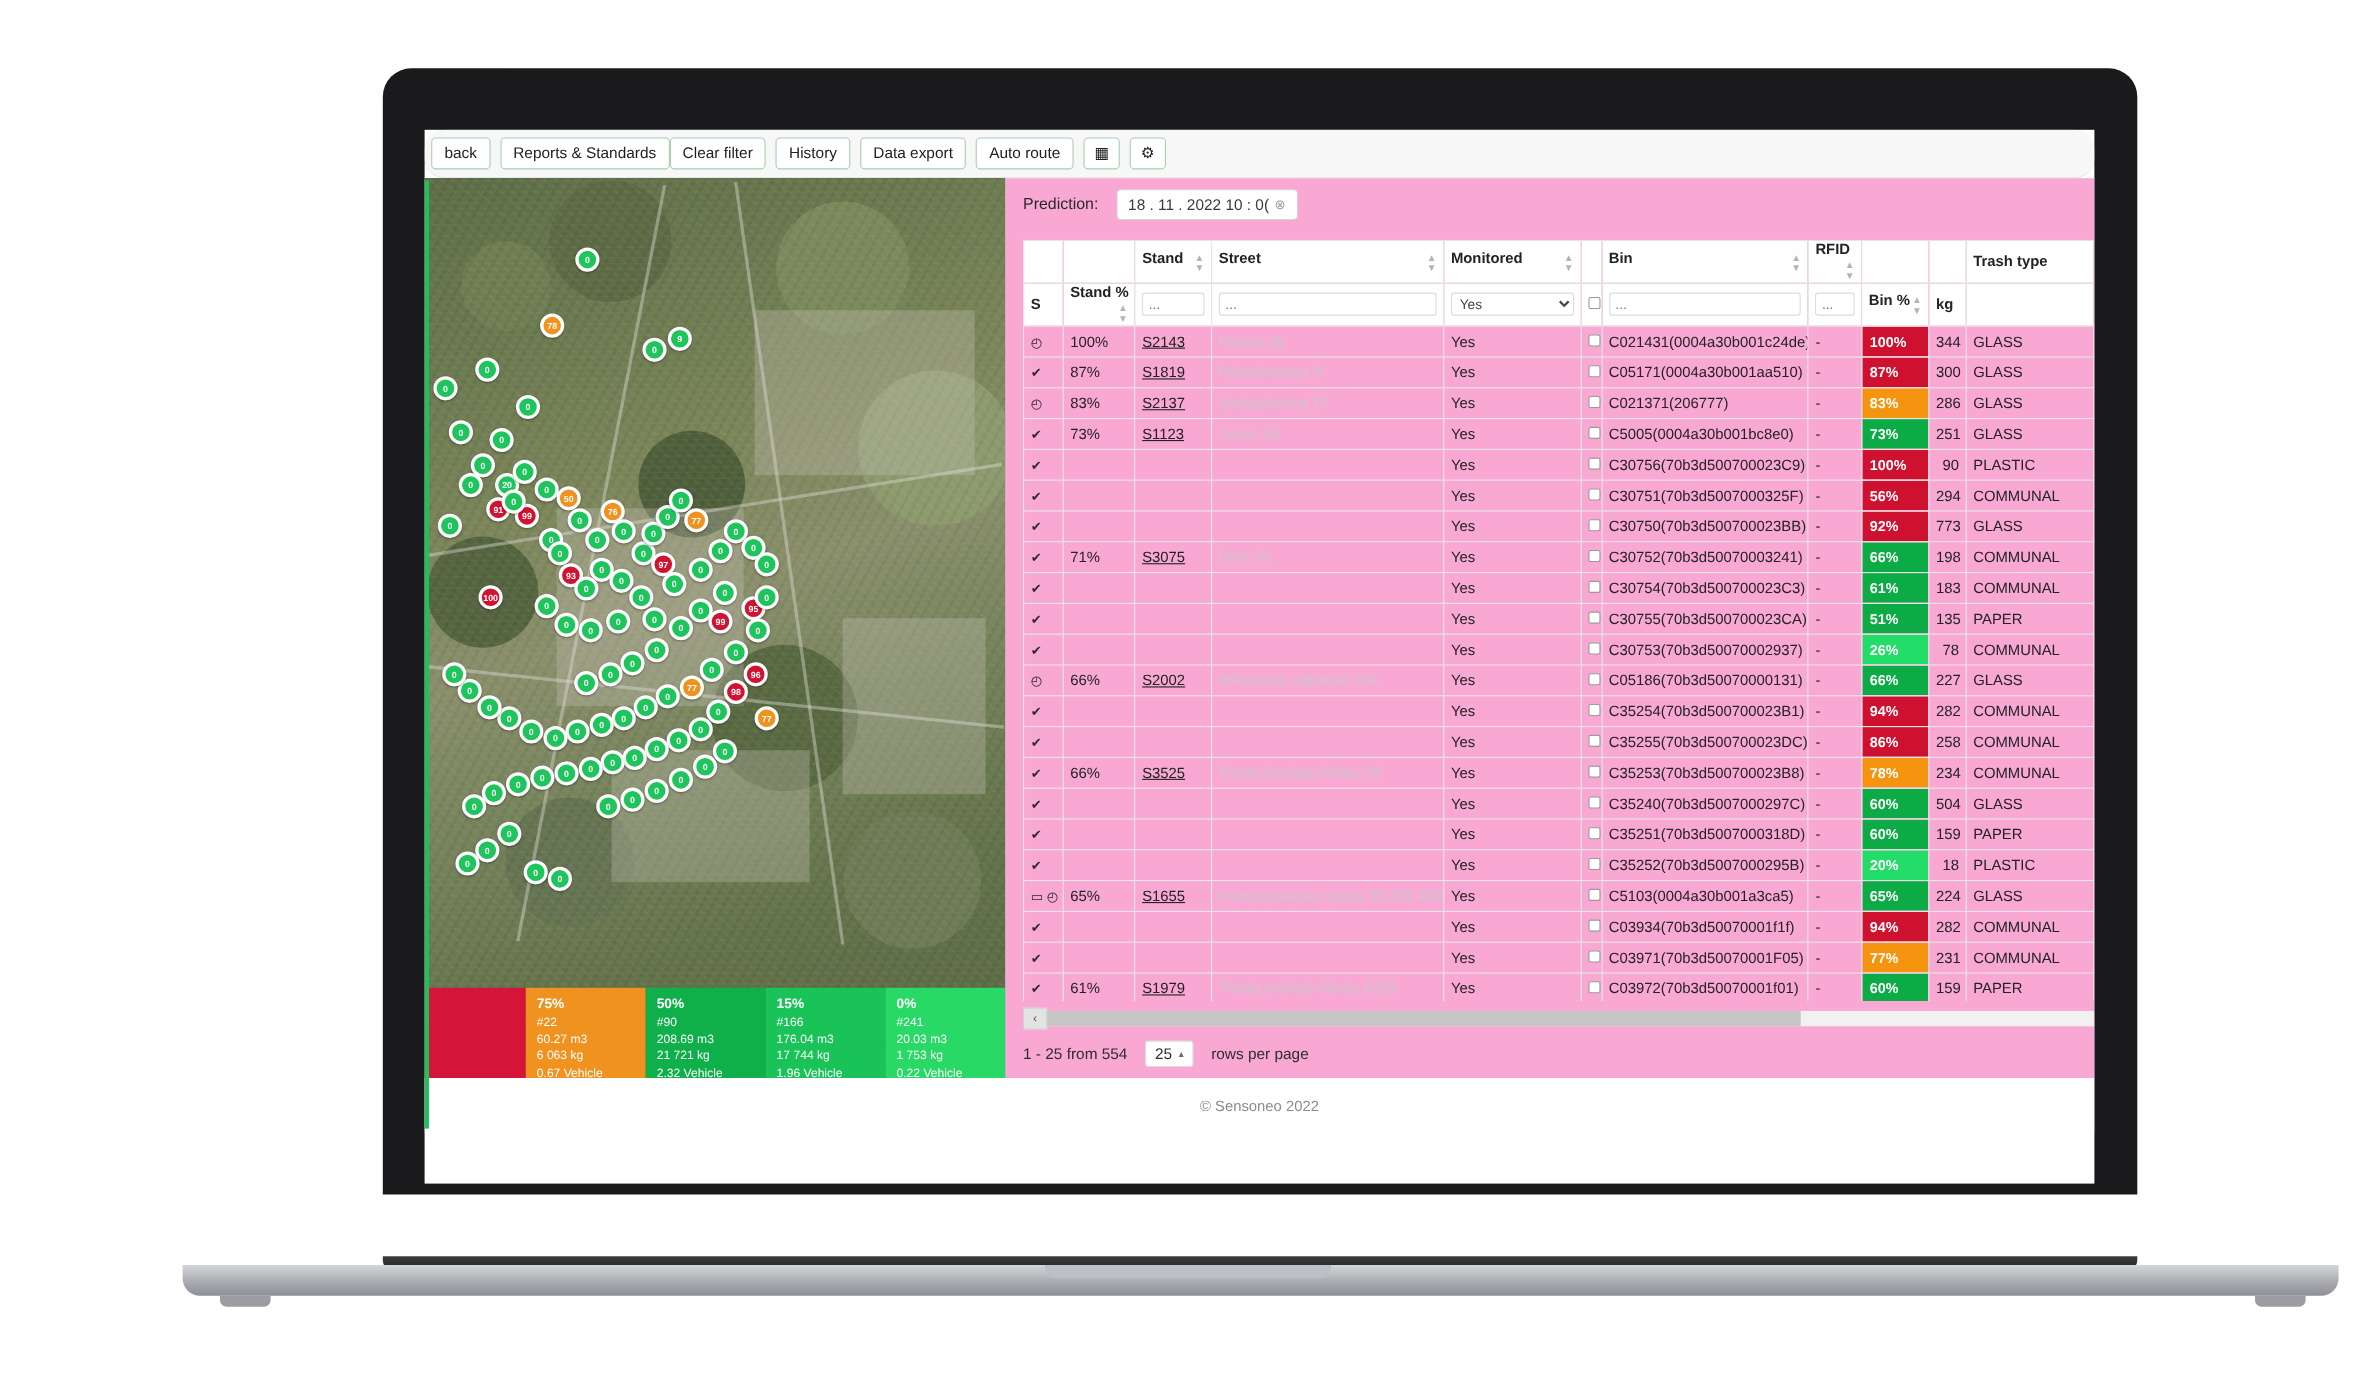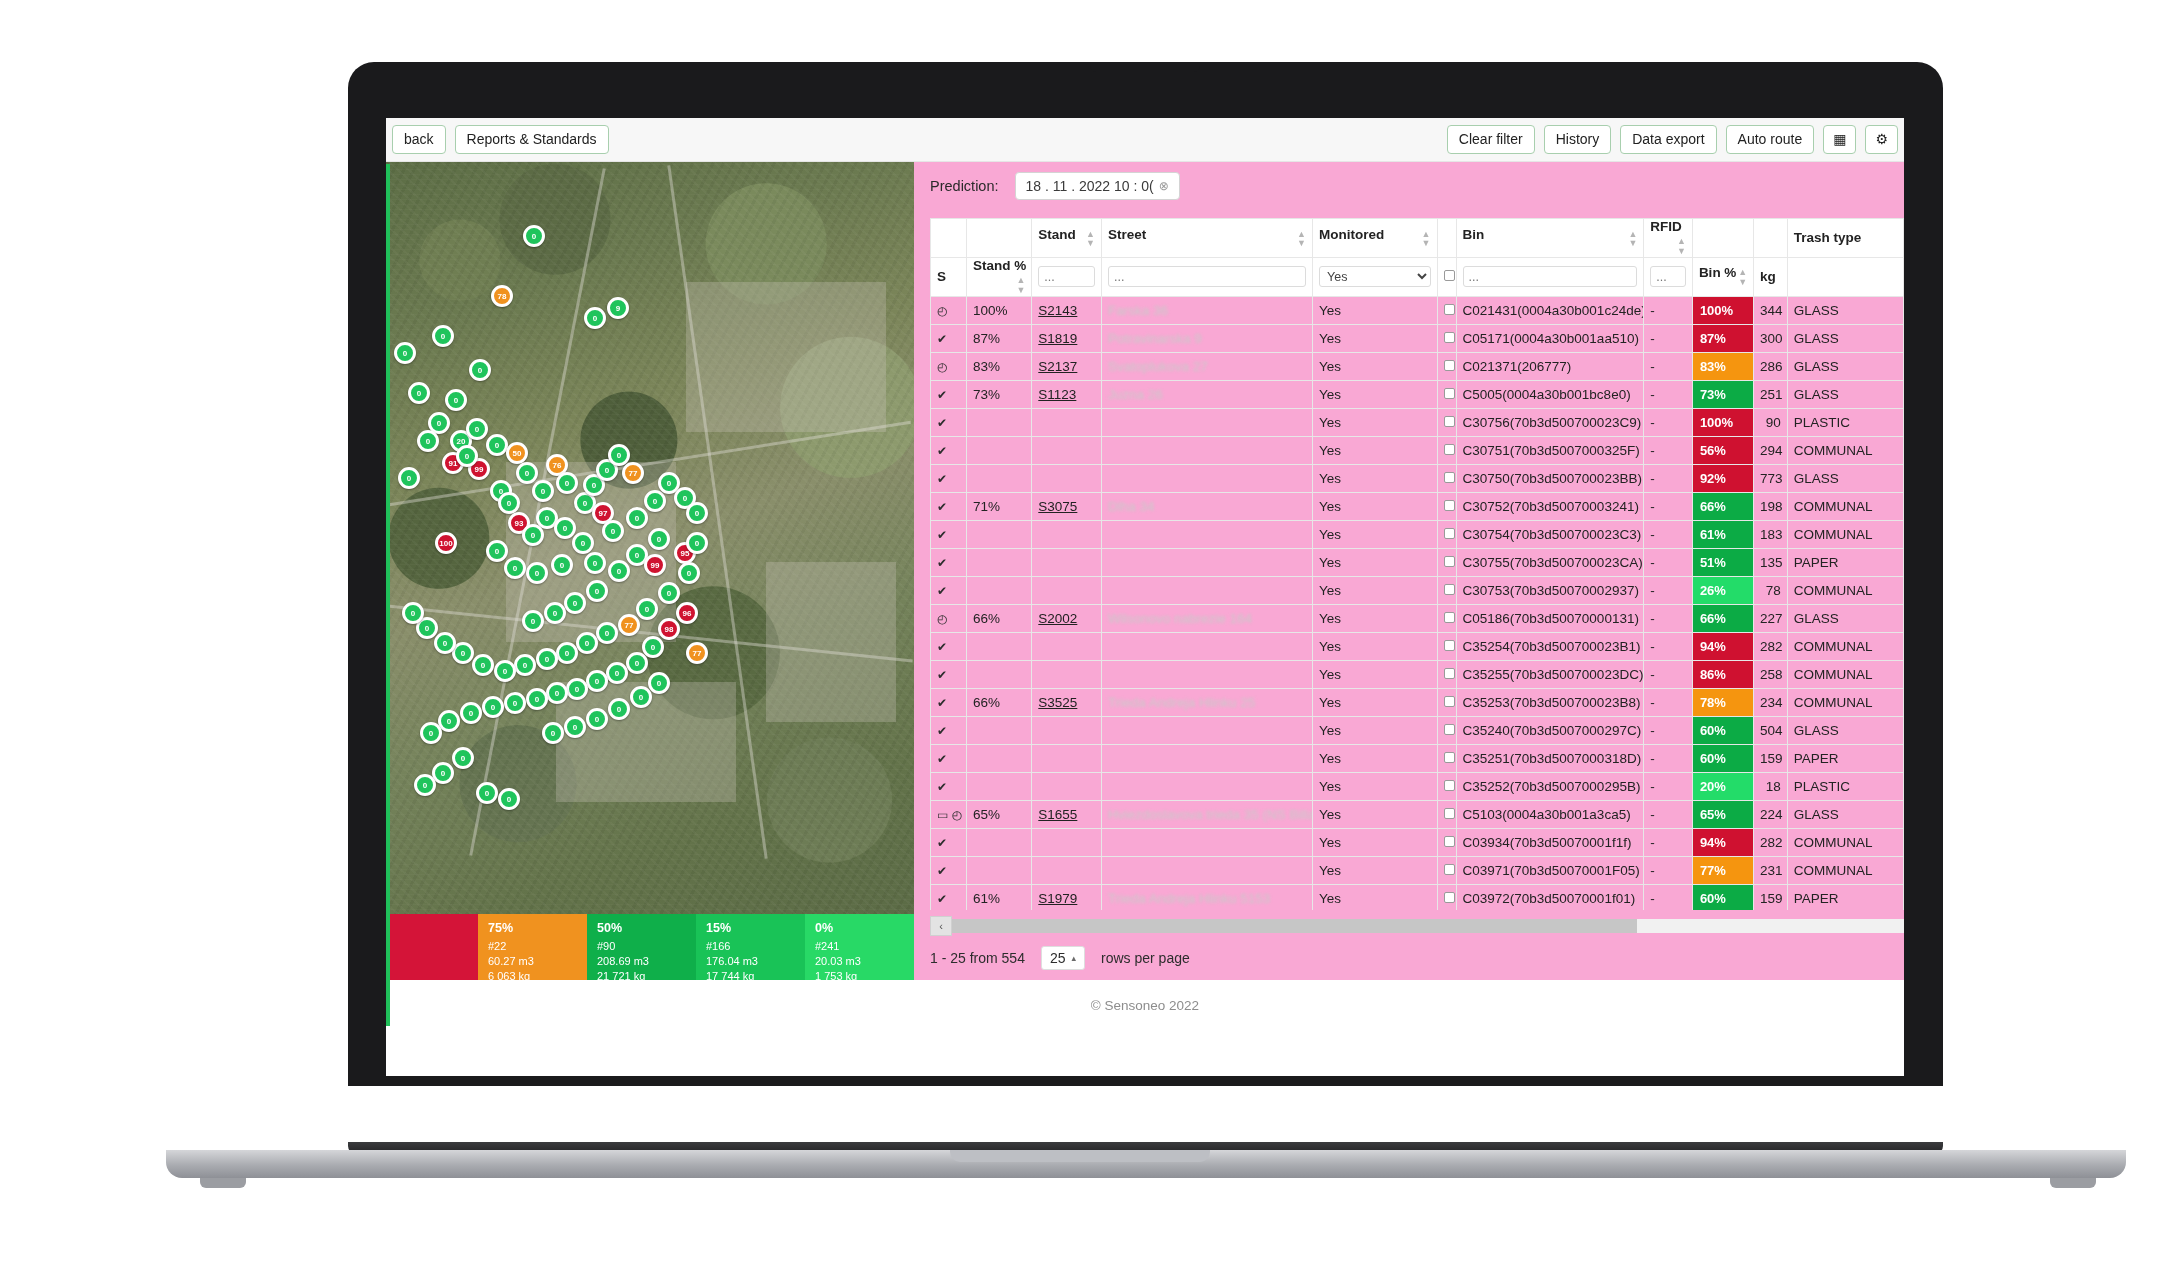--- a/index.html
+++ b/index.html
@@ -53,21 +53,21 @@
     padding-left: 0px; gap: 0;
   }
   .nav-items { display:flex; align-items:center; gap:26px; padding-left:4px; }
   .nav-item {
     color: rgba(255,255,255,.92); font-size:15.5px; cursor:pointer; white-space:nowrap;
   }
   .nav-caret { font-size:10px; margin-left:4px; }
 
   .toolbar {
     height: 44px; background:#f7f7f7; border-bottom:1px solid #e6e6e6;
-    display:flex; align-items:center; justify-content:space-between; padding: 0 6px;
+    display:flex; align-items:center; padding: 0 6px; border-radius: 18px;
   }
   .tb-left, .tb-right { display:flex; align-items:center; gap:9px; }
   .btn {
     border:1px solid #a8cfae; background:#fff; color:#222;
     font-size:14px; padding:5px 11px; border-radius:4px; white-space:nowrap;
     font-family:"Liberation Sans", sans-serif; line-height:1.2; cursor:pointer;
   }
   .btn.icon-btn { padding:5px 9px; }
 
   
@@ -112,21 +112,21 @@
     position:absolute; right:10px; bottom:36px; width:26px; height:26px;
     background:#44b3e0; border-radius:5px; display:flex; align-items:center; justify-content:center;
     box-shadow:0 1px 3px rgba(0,0,0,.4); cursor:pointer;
   }
   .leaflet-attr {
     position:absolute; right:6px; bottom:14px; background:rgba(255,255,255,.78);
     font-size:10px; color:#2f7fb5; padding:1px 5px; border-radius:2px;
   }
 
   
-  .legend { position:absolute; left:0; right:0; bottom:0; height:66px; display:flex; }
+  .legend { position:absolute; left:0; right:0; bottom:0; height:82px; display:flex; }
   .lg { flex:1; padding:7px 10px 0 10px; color:#fff; }
   .lg .lg-pct { font-size:12.5px; font-weight:bold; margin-bottom:4px; }
   .lg .lg-row { font-size:11px; line-height:1.38; }
   .lg-red   { background:#d41438; flex:0 0 92px; }
   .lg-org   { background:#f0921f; }
   .lg-grn1  { background:#0faf4a; }
   .lg-grn2  { background:#19c357; }
   .lg-grn3  { background:#28d966; }
 
   

